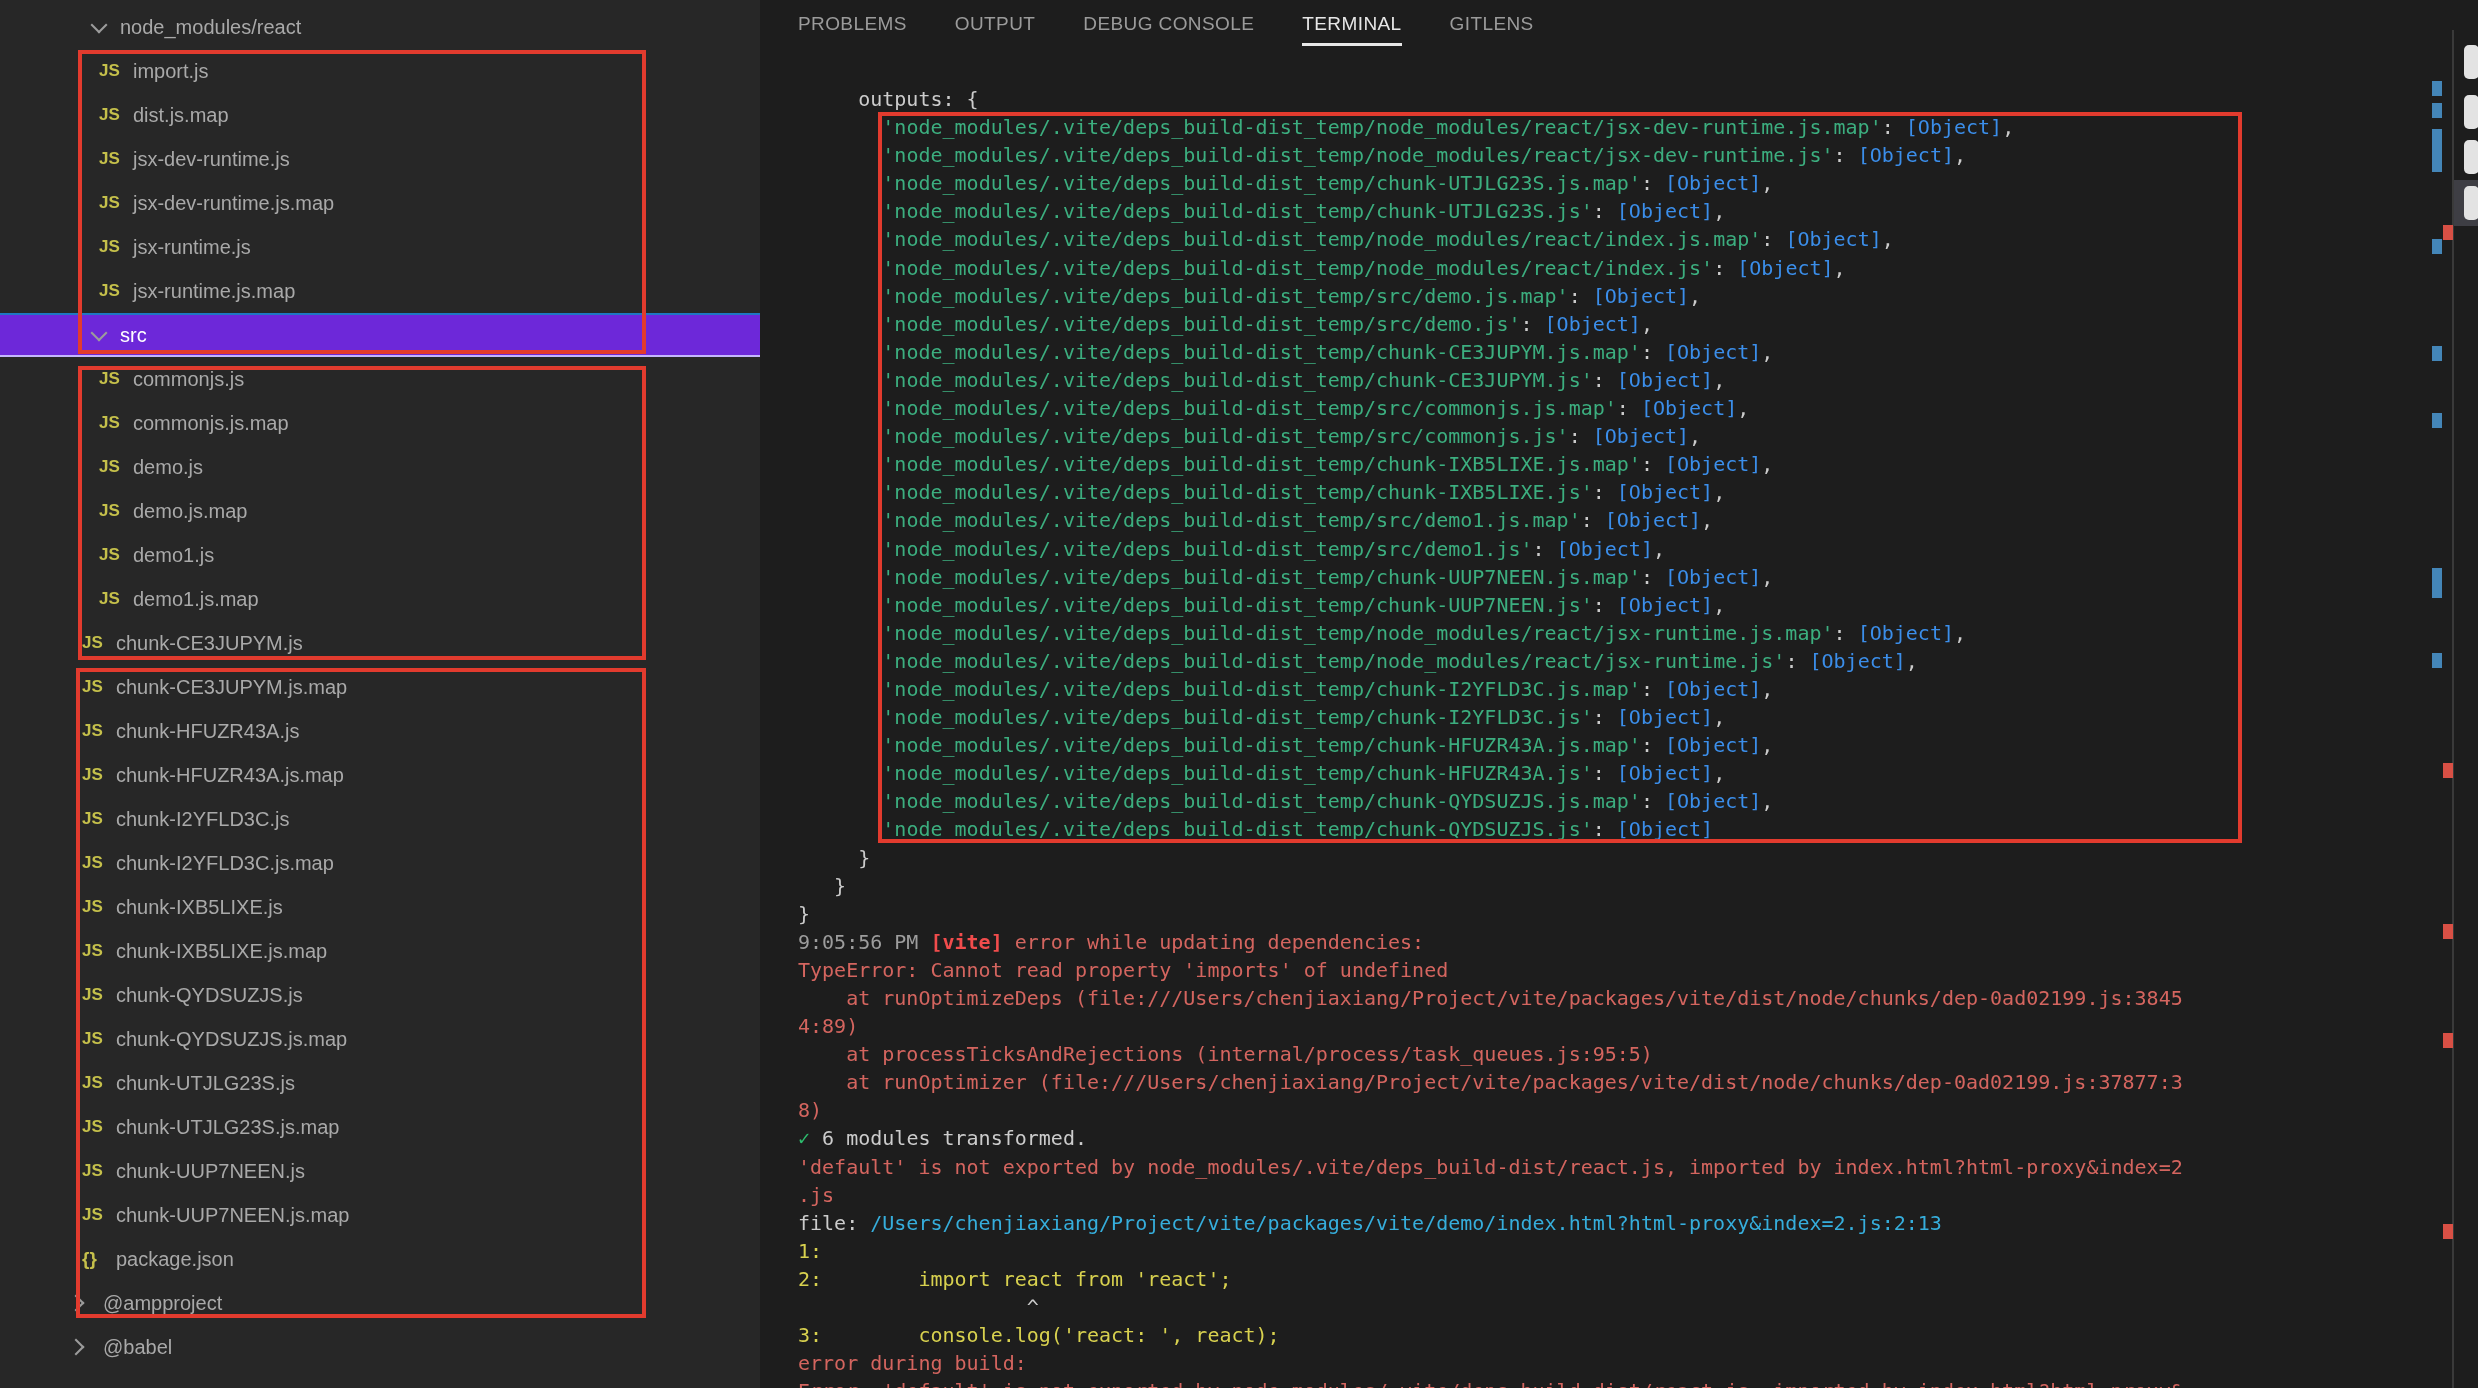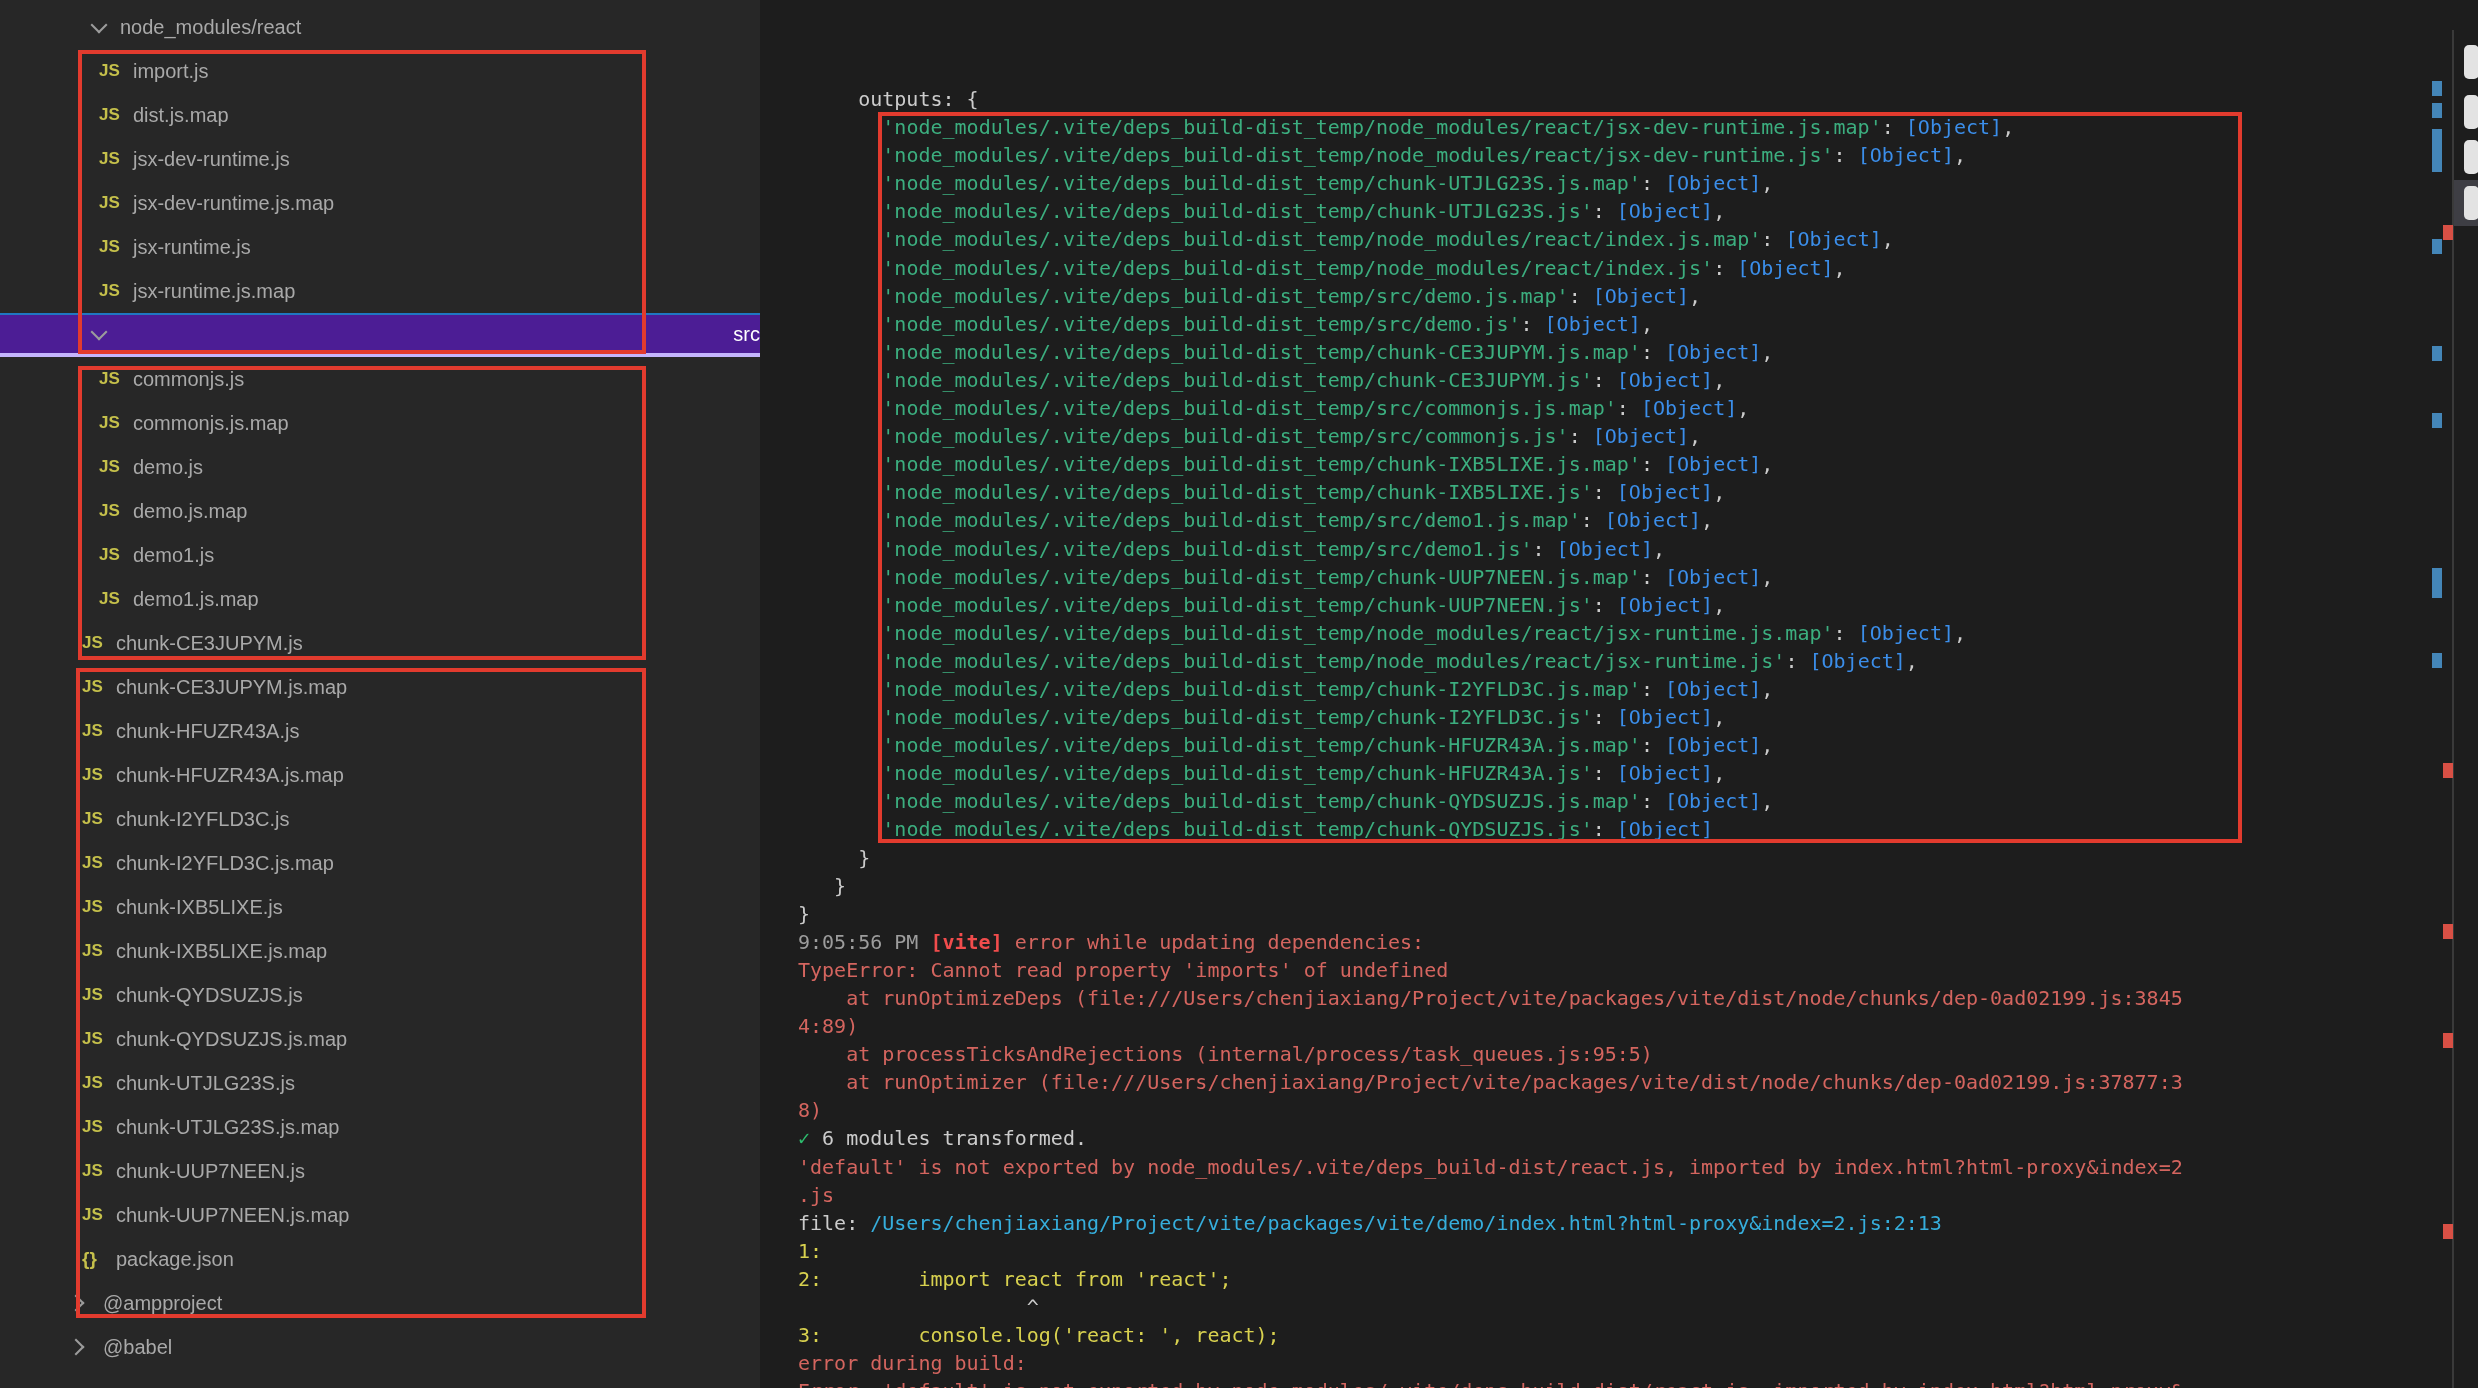--- a/index.html
+++ b/index.html
@@ -11,21 +11,21 @@
   .row{height:44px;display:flex;align-items:center;box-sizing:border-box;color:#a9a9a9;font-size:20px;white-space:nowrap;}
   .row .cbox{width:26px;display:flex;justify-content:center;align-items:center;flex:0 0 26px;}
   .chev{width:10px;height:10px;border-right:2px solid #9c9c9c;border-bottom:2px solid #9c9c9c;transform:rotate(45deg);margin-top:-5px;}
   .collapsed .chev{transform:rotate(-45deg);margin:0 0 0 -3px;}
   .fico{width:26px;flex:0 0 26px;text-align:left;font-weight:bold;font-size:17px;color:#c5c04b;letter-spacing:0;}
   .fico.json{font-size:19px;}
   .lv0f{padding-left:64px;} .lv0f .cbox{margin-right:13px;}
   .lv1f{padding-left:86px;} .lv1f .cbox{margin-right:8px;}
   .file2{padding-left:99px;} .file2 .fico{margin-right:8px;}
   .file1{padding-left:82px;} .file1 .fico{margin-right:8px;}
-  .row.sel{background:#4c1d95;border-top:2px solid #2077c2;border-bottom:4px solid #c4b5fd;color:#ffffff;justify-content:space-between;}
+  .row.sel{background:#6d28d9;border-top:2px solid #2077c2;border-bottom:2px solid #c4b5fd;color:#ffffff;}
   
   .panel{position:absolute;left:760px;top:0;right:0;height:1388px;background:#1d1d1d;}
   .tabbar{position:absolute;left:0;top:0;right:0;height:56px;display:flex;gap:48px;padding-left:38px;align-items:flex-start;}
   .tab{position:relative;margin-top:13px;font-size:19px;letter-spacing:.4px;color:#9b9b9b;cursor:pointer;}
   .tab.active{color:#e7e7e7;}
   .tab.active::after{content:"";position:absolute;left:0;right:0;bottom:-11px;height:3px;background:#e7e7e7;}
   .term{position:absolute;left:38px;top:85px;font-family:"DejaVu Sans Mono",monospace;font-size:20px;line-height:28.1px;white-space:pre;}
   .tl{height:28.1px;}
   
   .abox{position:absolute;border:4px solid #e23b2e;box-sizing:border-box;pointer-events:none;}
@@ -176,20 +176,27 @@
         <div class="row lv0f collapsed">
           <span class="cbox">
             <span class="chev"></span>
           </span>
           <span>@babel</span>
         </div>
       </div>
   </div>
 
   <div class="panel">
+    <div class="tabbar" id="tabbar">
+        <span class="tab">PROBLEMS</span>
+        <span class="tab">OUTPUT</span>
+        <span class="tab">DEBUG CONSOLE</span>
+        <span class="tab active">TERMINAL</span>
+        <span class="tab">GITLENS</span>
+      </div>
     <div class="term" id="term"><div class="tl"><span style="color: rgb(204, 204, 204);">     outputs: {</span></div><div class="tl"><span style="color: rgb(204, 204, 204);">       </span><span style="color: rgb(60, 174, 127);">'node_modules/.vite/deps_build-dist_temp/node_modules/react/jsx-dev-runtime.js.map'</span><span style="color: rgb(204, 204, 204);">: </span><span style="color: rgb(59, 142, 234);">[Object]</span><span style="color: rgb(204, 204, 204);">,</span></div><div class="tl"><span style="color: rgb(204, 204, 204);">       </span><span style="color: rgb(60, 174, 127);">'node_modules/.vite/deps_build-dist_temp/node_modules/react/jsx-dev-runtime.js'</span><span style="color: rgb(204, 204, 204);">: </span><span style="color: rgb(59, 142, 234);">[Object]</span><span style="color: rgb(204, 204, 204);">,</span></div><div class="tl"><span style="color: rgb(204, 204, 204);">       </span><span style="color: rgb(60, 174, 127);">'node_modules/.vite/deps_build-dist_temp/chunk-UTJLG23S.js.map'</span><span style="color: rgb(204, 204, 204);">: </span><span style="color: rgb(59, 142, 234);">[Object]</span><span style="color: rgb(204, 204, 204);">,</span></div><div class="tl"><span style="color: rgb(204, 204, 204);">       </span><span style="color: rgb(60, 174, 127);">'node_modules/.vite/deps_build-dist_temp/chunk-UTJLG23S.js'</span><span style="color: rgb(204, 204, 204);">: </span><span style="color: rgb(59, 142, 234);">[Object]</span><span style="color: rgb(204, 204, 204);">,</span></div><div class="tl"><span style="color: rgb(204, 204, 204);">       </span><span style="color: rgb(60, 174, 127);">'node_modules/.vite/deps_build-dist_temp/node_modules/react/index.js.map'</span><span style="color: rgb(204, 204, 204);">: </span><span style="color: rgb(59, 142, 234);">[Object]</span><span style="color: rgb(204, 204, 204);">,</span></div><div class="tl"><span style="color: rgb(204, 204, 204);">       </span><span style="color: rgb(60, 174, 127);">'node_modules/.vite/deps_build-dist_temp/node_modules/react/index.js'</span><span style="color: rgb(204, 204, 204);">: </span><span style="color: rgb(59, 142, 234);">[Object]</span><span style="color: rgb(204, 204, 204);">,</span></div><div class="tl"><span style="color: rgb(204, 204, 204);">       </span><span style="color: rgb(60, 174, 127);">'node_modules/.vite/deps_build-dist_temp/src/demo.js.map'</span><span style="color: rgb(204, 204, 204);">: </span><span style="color: rgb(59, 142, 234);">[Object]</span><span style="color: rgb(204, 204, 204);">,</span></div><div class="tl"><span style="color: rgb(204, 204, 204);">       </span><span style="color: rgb(60, 174, 127);">'node_modules/.vite/deps_build-dist_temp/src/demo.js'</span><span style="color: rgb(204, 204, 204);">: </span><span style="color: rgb(59, 142, 234);">[Object]</span><span style="color: rgb(204, 204, 204);">,</span></div><div class="tl"><span style="color: rgb(204, 204, 204);">       </span><span style="color: rgb(60, 174, 127);">'node_modules/.vite/deps_build-dist_temp/chunk-CE3JUPYM.js.map'</span><span style="color: rgb(204, 204, 204);">: </span><span style="color: rgb(59, 142, 234);">[Object]</span><span style="color: rgb(204, 204, 204);">,</span></div><div class="tl"><span style="color: rgb(204, 204, 204);">       </span><span style="color: rgb(60, 174, 127);">'node_modules/.vite/deps_build-dist_temp/chunk-CE3JUPYM.js'</span><span style="color: rgb(204, 204, 204);">: </span><span style="color: rgb(59, 142, 234);">[Object]</span><span style="color: rgb(204, 204, 204);">,</span></div><div class="tl"><span style="color: rgb(204, 204, 204);">       </span><span style="color: rgb(60, 174, 127);">'node_modules/.vite/deps_build-dist_temp/src/commonjs.js.map'</span><span style="color: rgb(204, 204, 204);">: </span><span style="color: rgb(59, 142, 234);">[Object]</span><span style="color: rgb(204, 204, 204);">,</span></div><div class="tl"><span style="color: rgb(204, 204, 204);">       </span><span style="color: rgb(60, 174, 127);">'node_modules/.vite/deps_build-dist_temp/src/commonjs.js'</span><span style="color: rgb(204, 204, 204);">: </span><span style="color: rgb(59, 142, 234);">[Object]</span><span style="color: rgb(204, 204, 204);">,</span></div><div class="tl"><span style="color: rgb(204, 204, 204);">       </span><span style="color: rgb(60, 174, 127);">'node_modules/.vite/deps_build-dist_temp/chunk-IXB5LIXE.js.map'</span><span style="color: rgb(204, 204, 204);">: </span><span style="color: rgb(59, 142, 234);">[Object]</span><span style="color: rgb(204, 204, 204);">,</span></div><div class="tl"><span style="color: rgb(204, 204, 204);">       </span><span style="color: rgb(60, 174, 127);">'node_modules/.vite/deps_build-dist_temp/chunk-IXB5LIXE.js'</span><span style="color: rgb(204, 204, 204);">: </span><span style="color: rgb(59, 142, 234);">[Object]</span><span style="color: rgb(204, 204, 204);">,</span></div><div class="tl"><span style="color: rgb(204, 204, 204);">       </span><span style="color: rgb(60, 174, 127);">'node_modules/.vite/deps_build-dist_temp/src/demo1.js.map'</span><span style="color: rgb(204, 204, 204);">: </span><span style="color: rgb(59, 142, 234);">[Object]</span><span style="color: rgb(204, 204, 204);">,</span></div><div class="tl"><span style="color: rgb(204, 204, 204);">       </span><span style="color: rgb(60, 174, 127);">'node_modules/.vite/deps_build-dist_temp/src/demo1.js'</span><span style="color: rgb(204, 204, 204);">: </span><span style="color: rgb(59, 142, 234);">[Object]</span><span style="color: rgb(204, 204, 204);">,</span></div><div class="tl"><span style="color: rgb(204, 204, 204);">       </span><span style="color: rgb(60, 174, 127);">'node_modules/.vite/deps_build-dist_temp/chunk-UUP7NEEN.js.map'</span><span style="color: rgb(204, 204, 204);">: </span><span style="color: rgb(59, 142, 234);">[Object]</span><span style="color: rgb(204, 204, 204);">,</span></div><div class="tl"><span style="color: rgb(204, 204, 204);">       </span><span style="color: rgb(60, 174, 127);">'node_modules/.vite/deps_build-dist_temp/chunk-UUP7NEEN.js'</span><span style="color: rgb(204, 204, 204);">: </span><span style="color: rgb(59, 142, 234);">[Object]</span><span style="color: rgb(204, 204, 204);">,</span></div><div class="tl"><span style="color: rgb(204, 204, 204);">       </span><span style="color: rgb(60, 174, 127);">'node_modules/.vite/deps_build-dist_temp/node_modules/react/jsx-runtime.js.map'</span><span style="color: rgb(204, 204, 204);">: </span><span style="color: rgb(59, 142, 234);">[Object]</span><span style="color: rgb(204, 204, 204);">,</span></div><div class="tl"><span style="color: rgb(204, 204, 204);">       </span><span style="color: rgb(60, 174, 127);">'node_modules/.vite/deps_build-dist_temp/node_modules/react/jsx-runtime.js'</span><span style="color: rgb(204, 204, 204);">: </span><span style="color: rgb(59, 142, 234);">[Object]</span><span style="color: rgb(204, 204, 204);">,</span></div><div class="tl"><span style="color: rgb(204, 204, 204);">       </span><span style="color: rgb(60, 174, 127);">'node_modules/.vite/deps_build-dist_temp/chunk-I2YFLD3C.js.map'</span><span style="color: rgb(204, 204, 204);">: </span><span style="color: rgb(59, 142, 234);">[Object]</span><span style="color: rgb(204, 204, 204);">,</span></div><div class="tl"><span style="color: rgb(204, 204, 204);">       </span><span style="color: rgb(60, 174, 127);">'node_modules/.vite/deps_build-dist_temp/chunk-I2YFLD3C.js'</span><span style="color: rgb(204, 204, 204);">: </span><span style="color: rgb(59, 142, 234);">[Object]</span><span style="color: rgb(204, 204, 204);">,</span></div><div class="tl"><span style="color: rgb(204, 204, 204);">       </span><span style="color: rgb(60, 174, 127);">'node_modules/.vite/deps_build-dist_temp/chunk-HFUZR43A.js.map'</span><span style="color: rgb(204, 204, 204);">: </span><span style="color: rgb(59, 142, 234);">[Object]</span><span style="color: rgb(204, 204, 204);">,</span></div><div class="tl"><span style="color: rgb(204, 204, 204);">       </span><span style="color: rgb(60, 174, 127);">'node_modules/.vite/deps_build-dist_temp/chunk-HFUZR43A.js'</span><span style="color: rgb(204, 204, 204);">: </span><span style="color: rgb(59, 142, 234);">[Object]</span><span style="color: rgb(204, 204, 204);">,</span></div><div class="tl"><span style="color: rgb(204, 204, 204);">       </span><span style="color: rgb(60, 174, 127);">'node_modules/.vite/deps_build-dist_temp/chunk-QYDSUZJS.js.map'</span><span style="color: rgb(204, 204, 204);">: </span><span style="color: rgb(59, 142, 234);">[Object]</span><span style="color: rgb(204, 204, 204);">,</span></div><div class="tl"><span style="color: rgb(204, 204, 204);">       </span><span style="color: rgb(60, 174, 127);">'node_modules/.vite/deps_build-dist_temp/chunk-QYDSUZJS.js'</span><span style="color: rgb(204, 204, 204);">: </span><span style="color: rgb(59, 142, 234);">[Object]</span></div><div class="tl"><span style="color: rgb(204, 204, 204);">     }</span></div><div class="tl"><span style="color: rgb(204, 204, 204);">   }</span></div><div class="tl"><span style="color: rgb(204, 204, 204);">}</span></div><div class="tl"><span style="color: rgb(157, 157, 157);">9:05:56 PM </span><span style="color: rgb(241, 76, 76); font-weight: bold;">[vite]</span><span style="color: rgb(212, 101, 95);"> error while updating dependencies:</span></div><div class="tl"><span style="color: rgb(212, 101, 95);">TypeError: Cannot read property 'imports' of undefined</span></div><div class="tl"><span style="color: rgb(212, 101, 95);">    at runOptimizeDeps (file:///Users/chenjiaxiang/Project/vite/packages/vite/dist/node/chunks/dep-0ad02199.js:3845</span></div><div class="tl"><span style="color: rgb(212, 101, 95);">4:89)</span></div><div class="tl"><span style="color: rgb(212, 101, 95);">    at processTicksAndRejections (internal/process/task_queues.js:95:5)</span></div><div class="tl"><span style="color: rgb(212, 101, 95);">    at runOptimizer (file:///Users/chenjiaxiang/Project/vite/packages/vite/dist/node/chunks/dep-0ad02199.js:37877:3</span></div><div class="tl"><span style="color: rgb(212, 101, 95);">8)</span></div><div class="tl"><span style="color: rgb(45, 189, 110);">✓</span><span style="color: rgb(204, 204, 204);"> 6 modules transformed.</span></div><div class="tl"><span style="color: rgb(212, 101, 95);">'default' is not exported by node_modules/.vite/deps_build-dist/react.js, imported by index.html?html-proxy&amp;index=2</span></div><div class="tl"><span style="color: rgb(212, 101, 95);">.js</span></div><div class="tl"><span style="color: rgb(204, 204, 204);">file: </span><span style="color: rgb(54, 174, 220);">/Users/chenjiaxiang/Project/vite/packages/vite/demo/index.html?html-proxy&amp;index=2.js:2:13</span></div><div class="tl"><span style="color: rgb(216, 209, 79);">1:</span></div><div class="tl"><span style="color: rgb(216, 209, 79);">2:        import react from 'react';</span></div><div class="tl"><span style="color: rgb(204, 204, 204);">                   ^</span></div><div class="tl"><span style="color: rgb(216, 209, 79);">3:        console.log('react: ', react);</span></div><div class="tl"><span style="color: rgb(212, 101, 95);">error during build:</span></div><div class="tl"><span style="color: rgb(212, 101, 95);">Error: 'default' is not exported by node_modules/.vite/deps_build-dist/react.js, imported by index.html?html-proxy&amp;</span></div></div>
   </div>
 
   <div class="abox box1"></div>
   <div class="abox box2"></div>
   <div class="abox box3"></div>
   <div class="abox box4"></div>
 
   <div class="sash"></div>
   <div id="rstrip">

